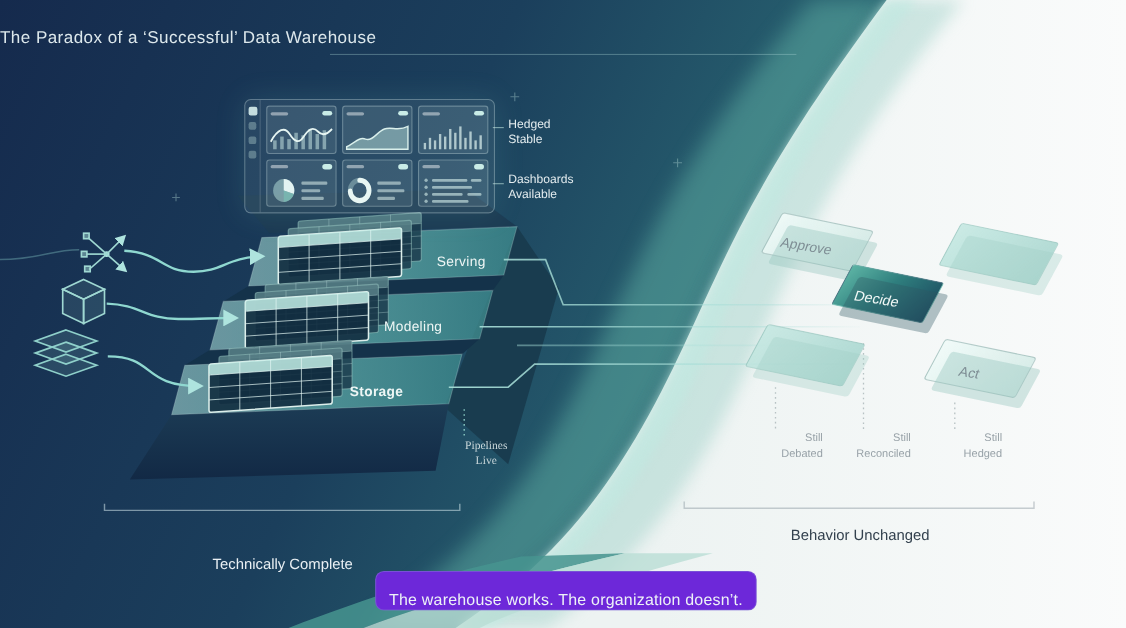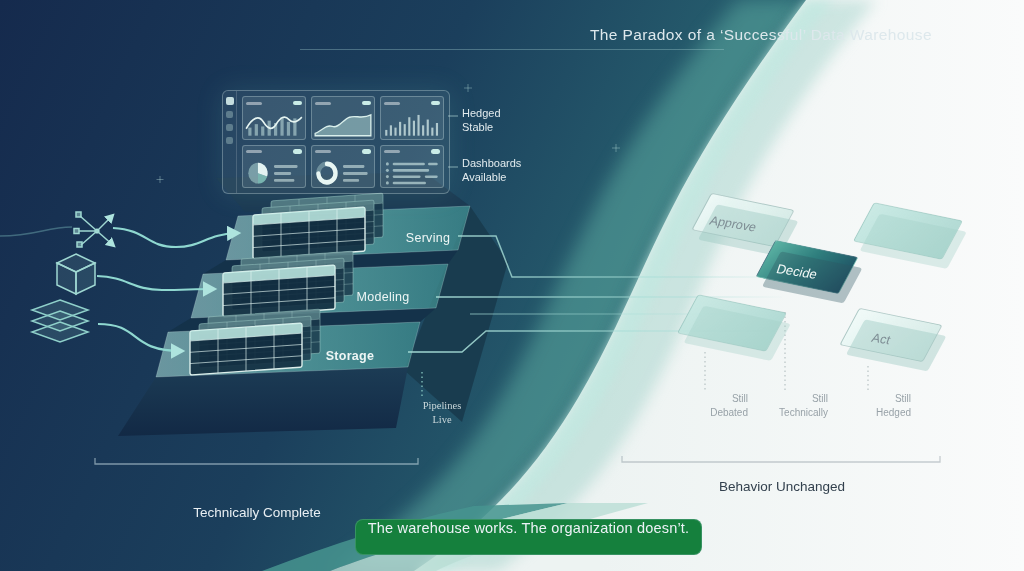--- a/index.html
+++ b/index.html
@@ -3,21 +3,21 @@
 <meta charset="utf-8">
 <style>
   html,body{margin:0;padding:0;background:#0d1f3c;}
   .canvas{position:relative;width:1024px;height:571px;overflow:hidden;
     font-family:"Liberation Sans",sans-serif;background:#152a4d;}
   .abs{position:absolute;}
   svg.bg{position:absolute;left:0;top:0;z-index:0;}
   .soft7{filter:blur(7px);} .soft4{filter:blur(4px);} .soft8{filter:blur(9px);}
 
   
-  .title{left:0;top:26px;width:932px;text-align:right;color:#dde8ec;
+  .title{left:0;top:26px;width:932px;text-align:left;color:#dde8ec;
     font-size:15.5px;letter-spacing:.4px;z-index:3;}
   .title-underline{left:300px;top:49px;width:424px;height:1px;
     background:rgba(170,212,212,.35);z-index:3;}
 
   
   .panel{left:222px;top:90px;width:226px;height:102px;border-radius:6px;
     background:rgba(175,220,214,.10);border:1px solid rgba(225,246,242,.30);
     box-shadow:0 0 28px rgba(130,210,200,.14);z-index:3;display:flex;}
   .panel-side{width:13px;border-right:1px solid rgba(255,255,255,.16);
     display:flex;flex-direction:column;align-items:center;padding-top:6px;gap:6px;}
@@ -34,21 +34,21 @@
   .card svg{display:block;margin:1px 1px 0 1px;}
 
   
   .ann{color:#e2ebee;font-size:11px;line-height:1.3;z-index:3;}
   .ann-models{left:462px;top:106px;}
   .ann-dash{left:462px;top:156px;}
   .pipe{left:408px;top:399px;width:68px;text-align:center;color:#c9d7da;
     font-size:10.5px;line-height:1.3;z-index:3;font-family:Liberation Serif, serif;}
 
   
-  .layer-label{color:#eef6f5;font-size:12.5px;letter-spacing:.3px;z-index:3;text-align:center;}
+  .layer-label{color:#eef6f5;font-size:12.5px;letter-spacing:.3px;z-index:3;}
   .ll-serving{left:397px;top:231px;width:62px;}
   .ll-modeling{left:349px;top:290px;width:68px;}
   .ll-storage{left:318px;top:349px;width:64px;font-weight:bold;}
 
   
   .shape{position:absolute;border-radius:3px;z-index:3;
     transform:matrix(.97,.2,-.5,.93,0,0);}
   .shape::after{content:"";position:absolute;inset:0;border-radius:3px;
     transform:translate(10px,9px);z-index:-1;}
   .sh-light{background:linear-gradient(118deg,rgba(240,250,248,.95),rgba(198,228,222,.72));
@@ -69,23 +69,23 @@
     font-size:10px;line-height:1.35;z-index:3;}
 
   
   .caption-left{left:96px;top:505px;width:322px;text-align:center;color:#e9eff3;
     font-size:13.5px;z-index:3;}
   .caption-right{left:623px;top:479px;width:318px;text-align:center;color:#33414e;
     font-size:13.5px;z-index:3;}
 
   
   .footer-pill{left:341px;top:519px;width:345px;height:34px;border-radius:8px;
-    background:#15803d;border:1px solid rgba(160,200,210,.25);z-index:5;
-    display:flex;align-items:flex-start;justify-content:center;color:#edf2f7;
-    font-size:14.5px;letter-spacing:.2px;margin-left:14px;}
+    background:#6d28d9;border:1px solid rgba(160,200,210,.25);z-index:5;
+    display:flex;align-items:flex-end;justify-content:center;color:#edf2f7;
+    font-size:14.5px;letter-spacing:.2px;}
 </style>
 </head>
 <body>
 
 <div class="canvas">
 
   <svg class="bg" width="1024" height="571" viewBox="0 0 1024 571">
     <defs>
       <linearGradient id="bgGrad" gradientUnits="userSpaceOnUse" x1="0" y1="0" x2="1024" y2="480">
         <stop offset="0" stop-color="#152a4d"></stop>
@@ -384,21 +384,21 @@
   <div class="shape-label" style="left:691px;top:217px;">Approve</div>
   <div class="shape-label dec" style="left:755px;top:264px;">Decide</div>
   <div class="shape-label" style="left:839px;top:332px;">Act</div>
 
   <div class="status" style="left:662px;top:392px;">
     <span>Still</span><br>
     <span>Debated</span>
   </div>
   <div class="status" style="left:742px;top:392px;">
     <span>Still</span><br>
-    <span>Technically</span>
+    <span>Reconciled</span>
   </div>
   <div class="status" style="left:825px;top:392px;">
     <span>Still</span><br>
     <span>Hedged</span>
   </div>
 
   <div class="abs caption-left">Technically Complete</div>
   <div class="abs caption-right">Behavior Unchanged</div>
 
   <div class="abs footer-pill">

